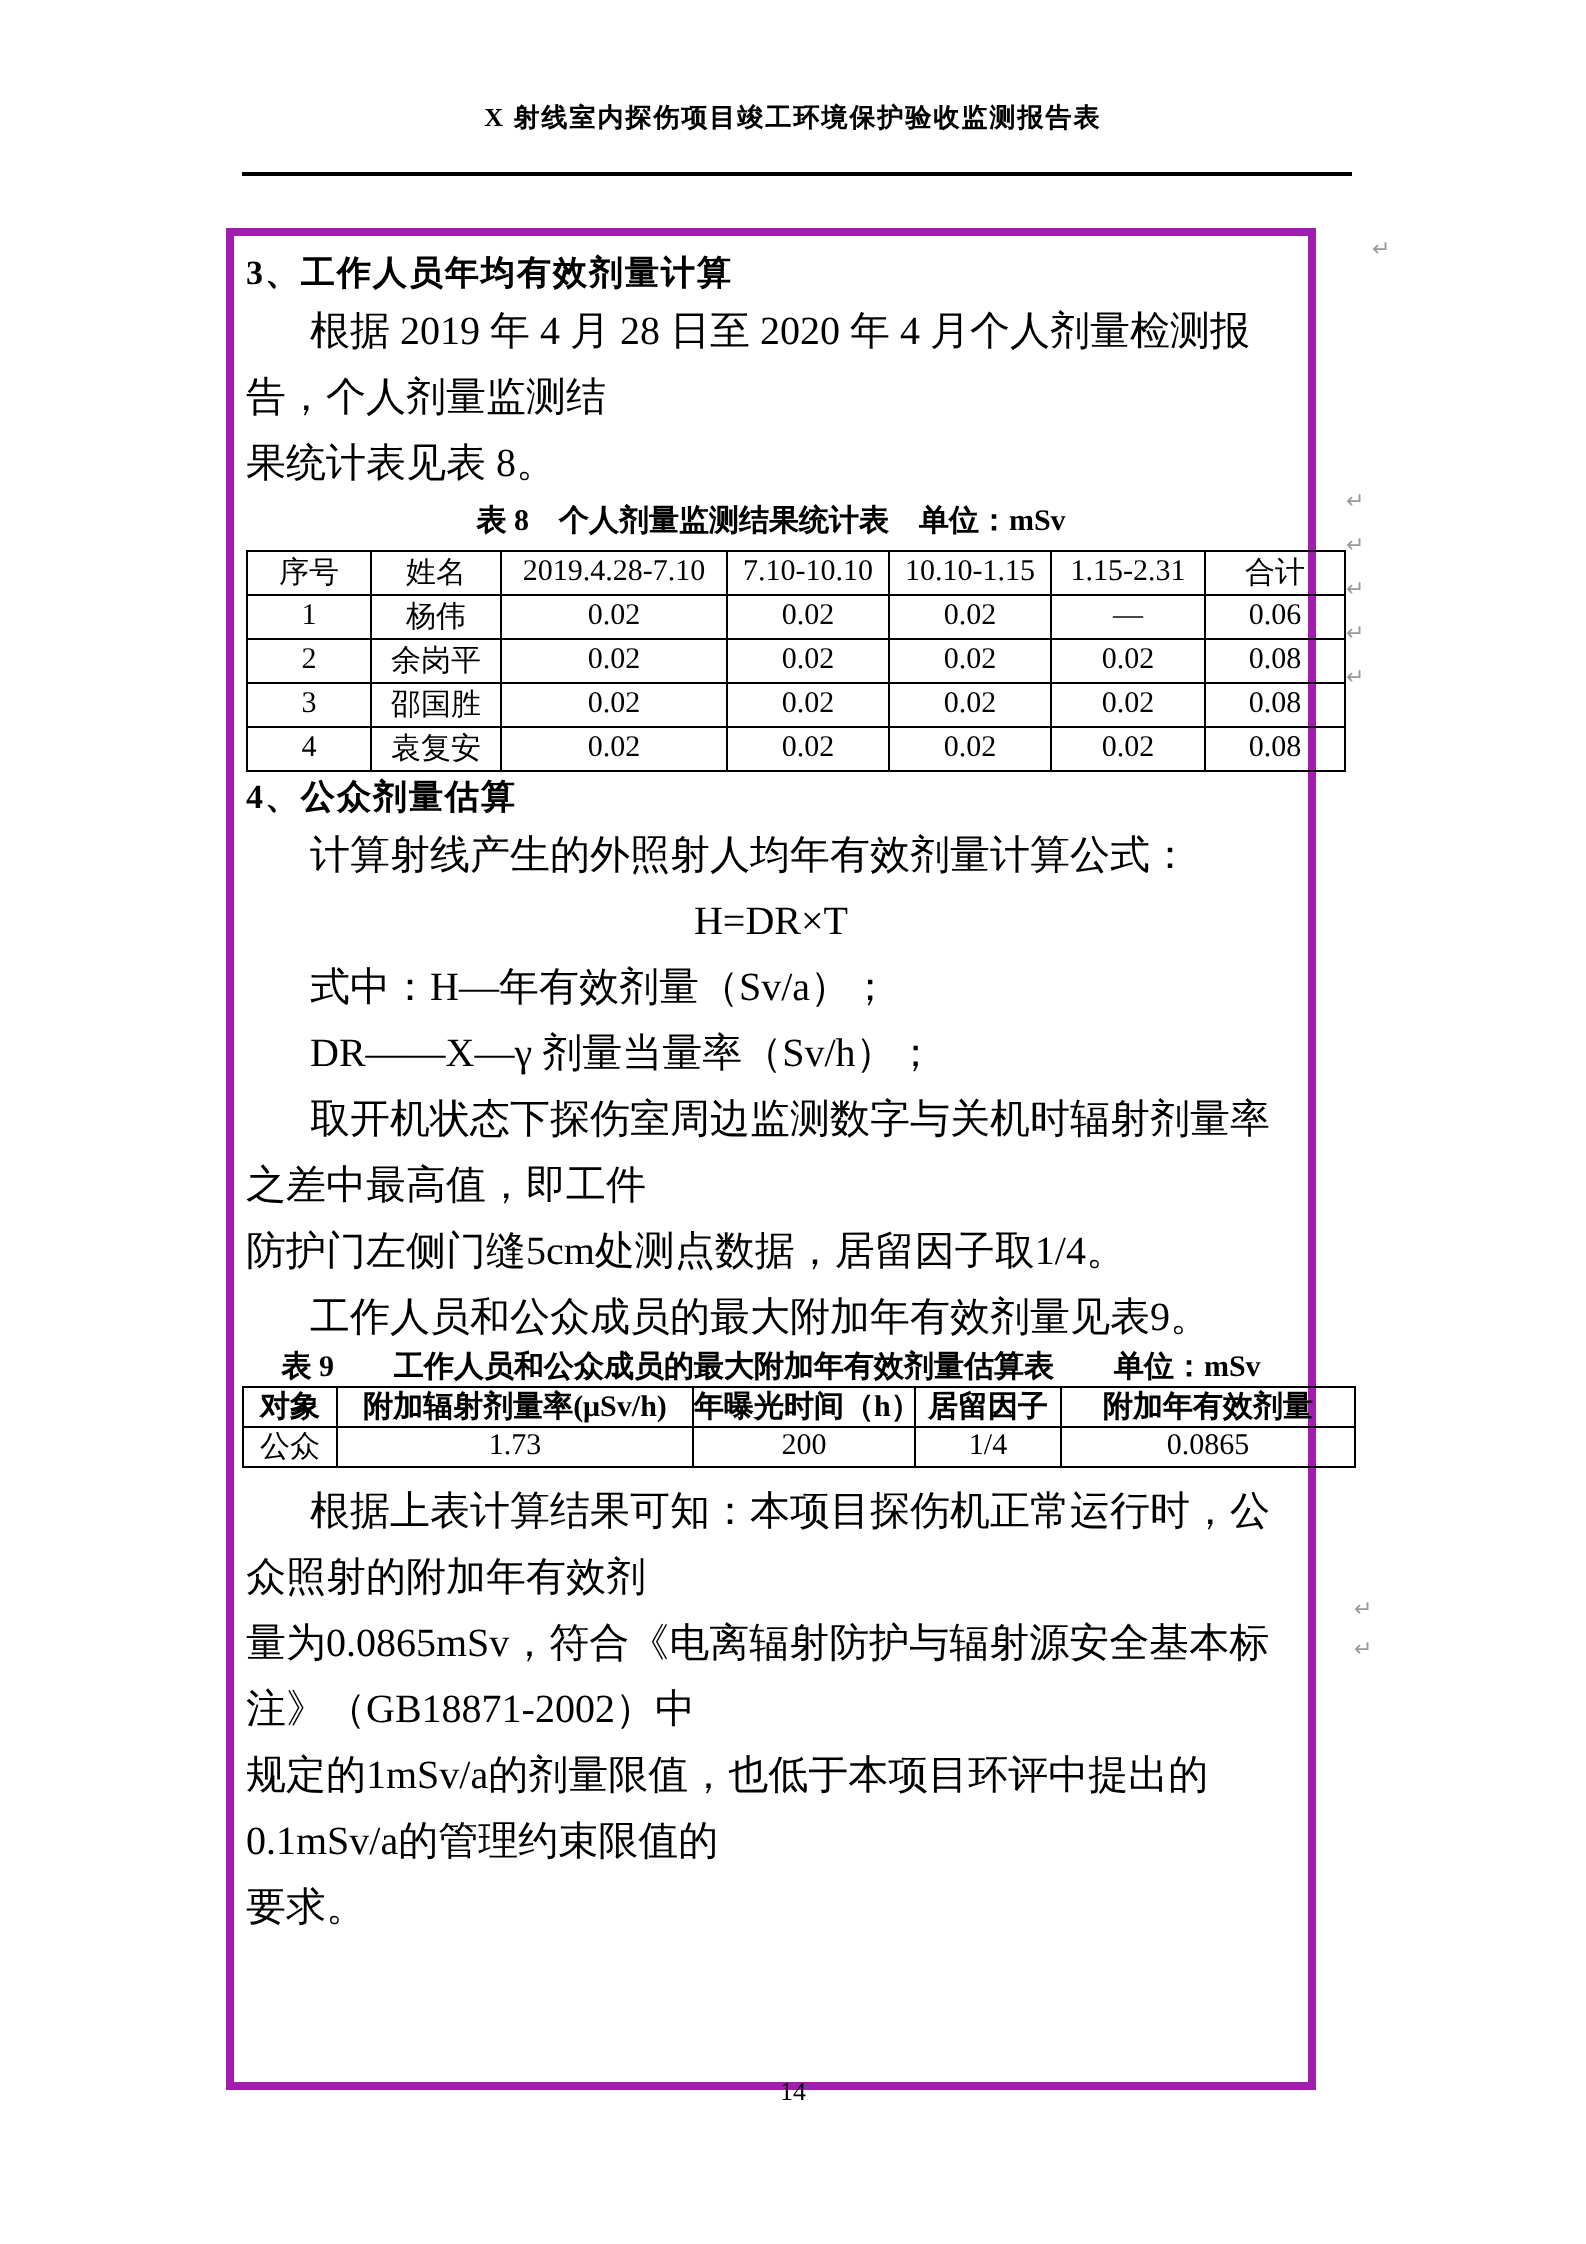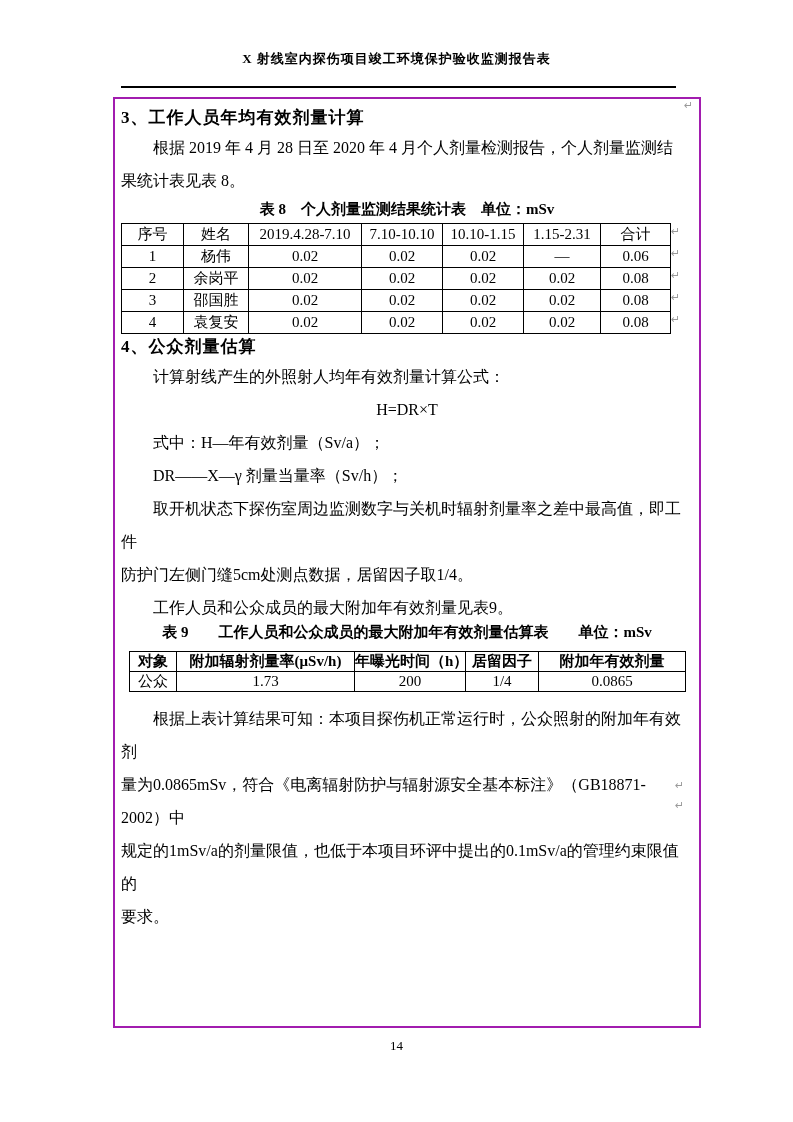--- a/index.html
+++ b/index.html
@@ -11,42 +11,42 @@
     overflow:hidden;
   }
   .header-title{
     position:absolute; top:50px; left:0; width:793px;
     text-align:center; font-size:13px; font-weight:bold; letter-spacing:1px;
   }
   .header-rule{
     position:absolute; top:86px; left:121px; width:555px; height:2px; background:#000;
   }
   .content-box{
-    position:absolute; left:113px; top:97px; width:588px; height:931px;
-    border:2px solid #a21caf; padding:2px 4px;
+    position:absolute; left:113px; top:114px; width:545px; height:931px;
+    border:4px solid #a21caf; padding:2px 4px;
   }
   .sec-heading{
     font-size:17px; font-weight:bold; line-height:26px; margin:4px 0 0 2px;
     letter-spacing:1px;
   }
-  .line{ font-size:16px; line-height:33px; padding:0 2px; }
+  .line{ font-size:20px; line-height:33px; padding:0 2px; }
   .ind{ text-indent:32px; }
   .centered{ text-align:center; text-indent:0; }
   .tbl-caption{
     font-size:15px; font-weight:bold; text-align:center; line-height:24px;
   }
   .tbl-caption.c9{ line-height:17px; }
   table{ border-collapse:collapse; table-layout:fixed; }
   td{
     border:1.5px solid #000; text-align:center; vertical-align:middle;
     font-size:15px; overflow:hidden; white-space:nowrap;
   }
   .t8{ width:549px; margin:2px 0 0 2px;padding-left:44px; }
   .t8 td{ height:22px; }
-  .t9{ width:556px; margin:10px; }
+  .t9{ width:556px; margin:0; }
   .t9 td{ height:20px; }
   .t9 .hdr td{ font-weight:bold; font-size:15px; }
   .closing{ margin-top:6px; }
   .pmark{
     position:absolute; font-size:11px; color:#9a9a9a;
     font-family:"DejaVu Sans",sans-serif; line-height:11px;
   }
   .pm-top{ left:569px; top:1px; }
   .pm-t8-0{ left:556px; top:127px; }
   .pm-t8-1{ left:556px; top:149px; }

